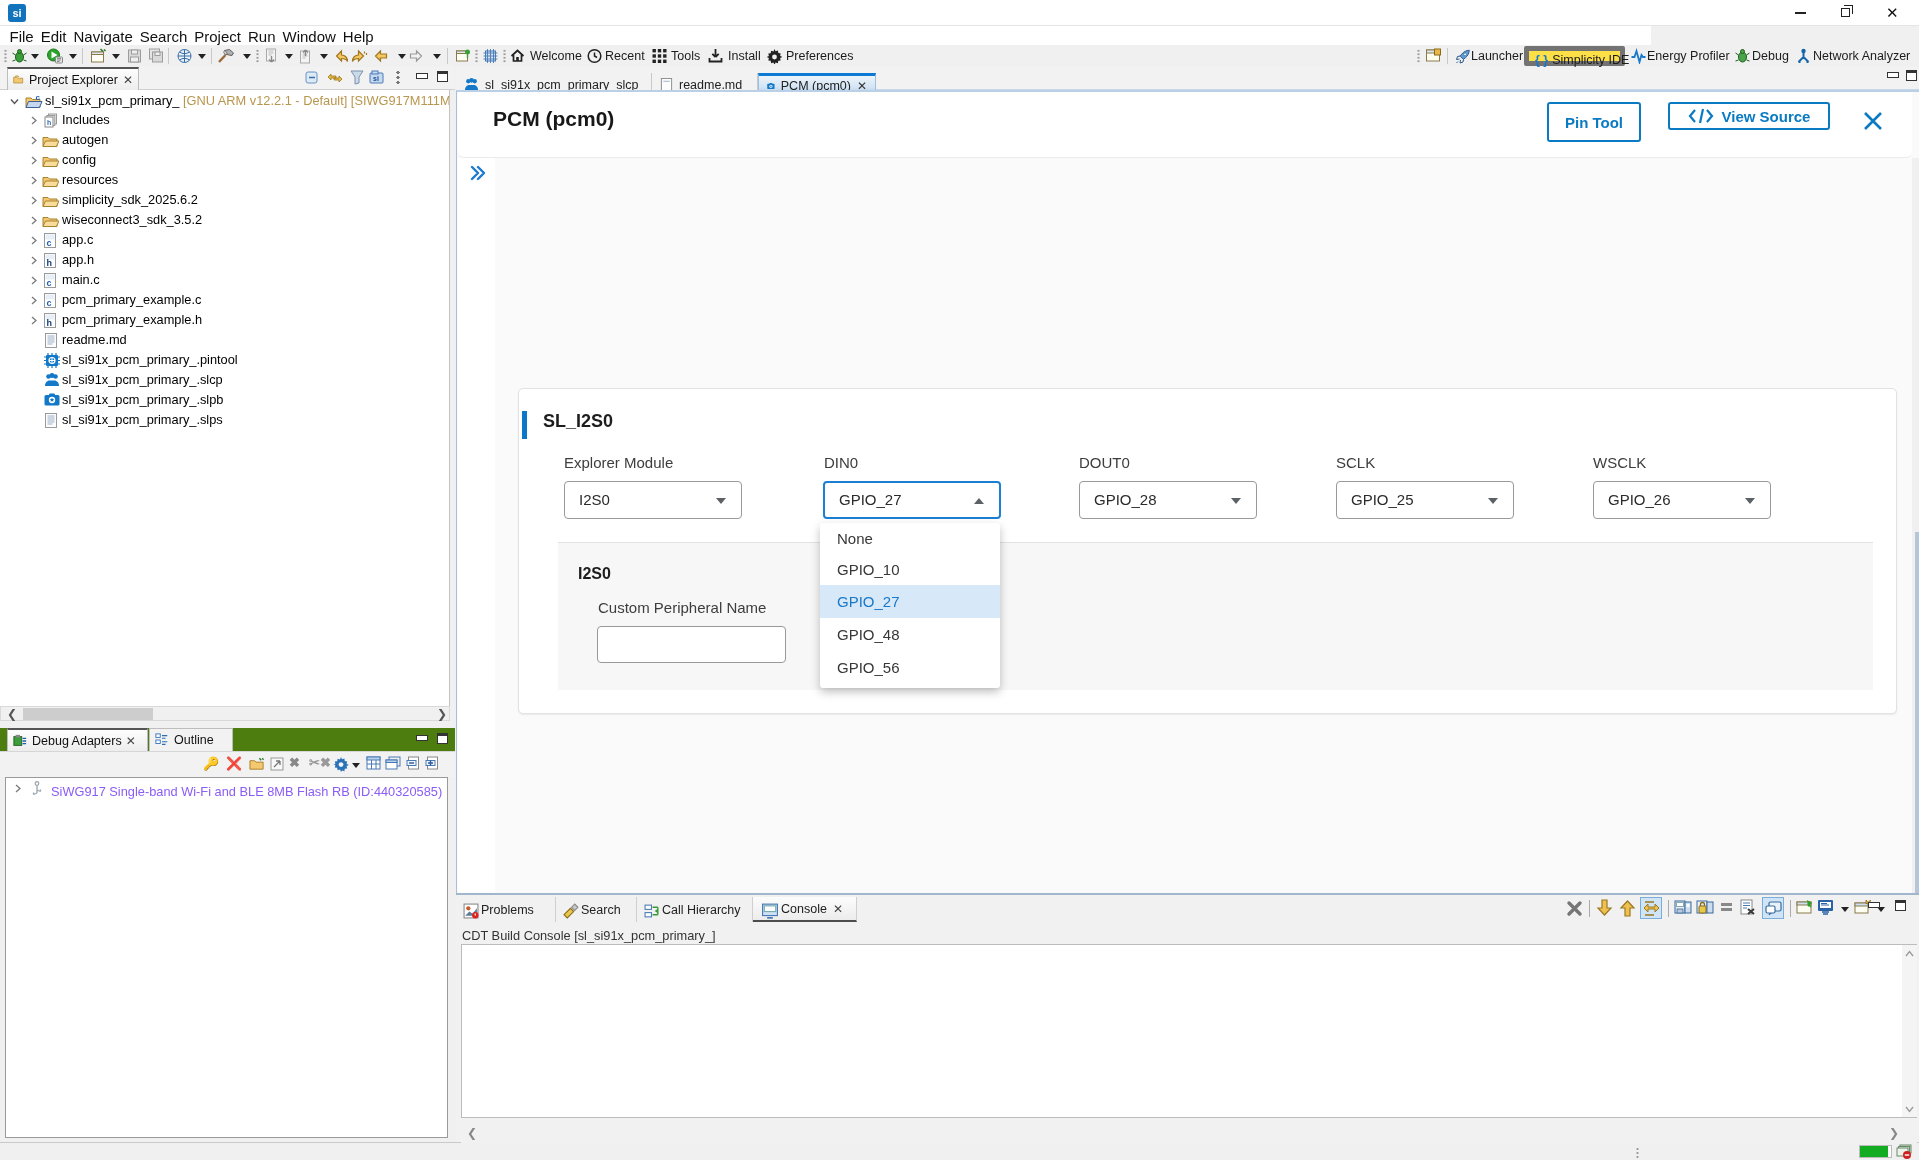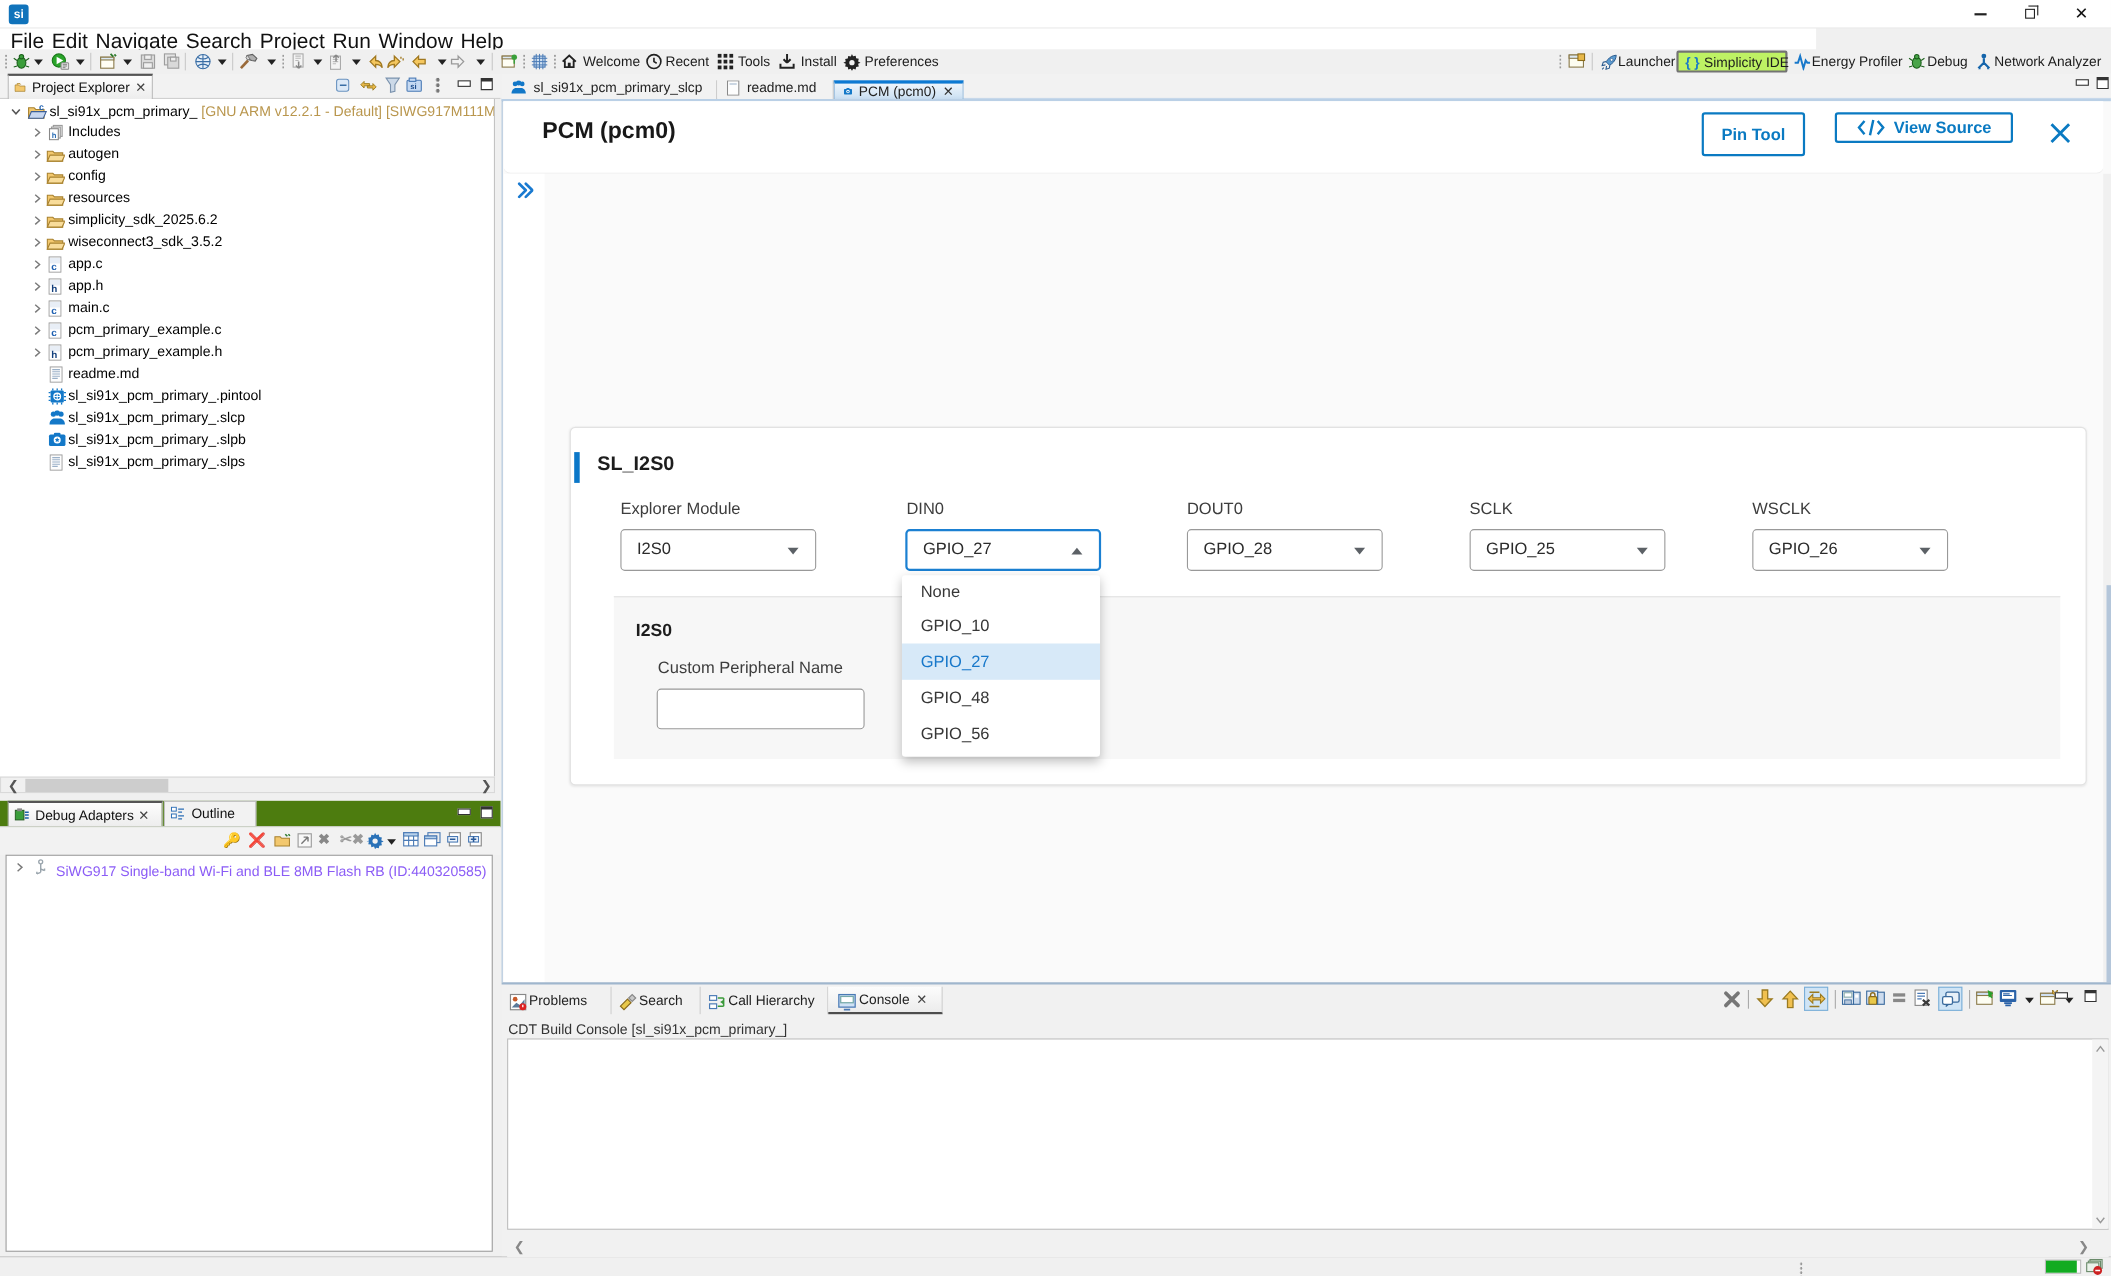--- a/index.html
+++ b/index.html
@@ -1,46 +1,46 @@
 <!DOCTYPE html>
 <html><head>
 <meta charset="utf-8">
 <style>
 *{margin:0;padding:0;box-sizing:border-box}
 html,body{width:1919px;height:1160px}
 body{position:relative;font-family:"Liberation Sans",sans-serif;background:#f0f0f0;overflow:hidden}
 .a{position:absolute}
 .titlebar{left:0;top:0;width:1919px;height:26px;background:#fff;border-bottom:1px solid #e5e5e5}
-.menubar{left:0;top:26px;width:1651px;height:19px;background:#fff;font-size:19px;color:#111}
+.menubar{left:0;top:26px;width:1651px;height:19px;background:#fff;font-size:15px;color:#111}
 .menubar span{display:inline-block;margin-right:0;padding:2px 3.5px}
 .toolbar{left:0;top:45px;width:1919px;height:22px;background:#f0f0f0}
 .tico{position:absolute;top:3px;width:17px;height:16px;font-size:13px;line-height:16px;text-align:center}
 .caret{position:absolute;top:9px;width:0;height:0;border-left:4.5px solid transparent;border-right:4.5px solid transparent;border-top:5px solid #222}
 .tsep{position:absolute;top:3px;width:1px;height:16px;background:#c9c9c9}
 .tdots{position:absolute;top:4px;width:3px;height:14px;background-image:radial-gradient(circle,#9a9a9a 1px,transparent 1.2px);background-size:3px 3.5px}
 .persp{position:absolute;top:2px;height:18px;font-size:12.5px;color:#1c1c1c;line-height:18px;white-space:nowrap}
-.pbtn-sel{background:#bef264;border:2px solid #737373;border-radius:2px}
+.pbtn-sel{background:#fde047;border:5px solid #737373;border-radius:2px}
 
 .pe-head{left:0;top:67px;width:455px;height:23px;background:#f2f2f2;border-bottom:1px solid #d0d0d0}
 .ptab{position:absolute;left:7px;top:0;height:23px;background:linear-gradient(#fdfdfd,#ededed);border:1px solid #bdbdbd;border-top:2px solid #555;border-bottom:none;display:flex;align-items:center;font-size:12.5px;color:#111;padding:0 5px;white-space:nowrap;overflow:hidden}
 .tree{left:0;top:90px;width:450px;height:616px;background:#fff;border-right:1px solid #c3c3c3;overflow:hidden}
 .trow{position:absolute;height:20px;font-size:12.8px;color:#000;white-space:nowrap;line-height:20px}
 .gold{color:#b9964d}
 .hsb{left:0;top:706px;width:450px;height:15px;background:#f0f0f0;border:1px solid #d9d9d9}
 .hsb-thumb{position:absolute;left:22px;top:1px;width:130px;height:12px;background:#cdcdcd}
 .sbarrow{position:absolute;top:0px;font-size:12px;color:#555;line-height:14px}
 
 .da-head{left:0;top:728px;width:455px;height:24px;background:#4d7c0f;border-bottom:1px solid #d6d6d6}
 .da-tools{left:0;top:752px;width:455px;height:25px;background:#f2f2f2}
 .da-body{left:5px;top:777px;width:443px;height:361px;background:#fff;border:1px solid #9a9a9a}
 
 .status{left:0;top:1142px;width:1919px;height:18px;background:#f0f0f0;border-top:1px solid #c9c9c9}
 
 .etabs{left:456px;top:67px;width:1463px;height:23px;background:#f2f2f2;border-bottom:1px solid #c7d8ea}
-.etab{position:absolute;top:6px;height:23px;display:flex;align-items:flex-start;font-size:12.5px;color:#222;padding:0 8px;background:#f2f2f2;border-right:1px solid #c9c9c9;white-space:nowrap;overflow:hidden}
+.etab{position:absolute;top:6px;height:23px;display:flex;align-items:center;font-size:12.5px;color:#222;padding:0 8px;background:#f2f2f2;border-right:1px solid #c9c9c9;white-space:nowrap;overflow:hidden}
 .etab.act{background:linear-gradient(#edf4fb 0%,#d3e5f5 55%,#abc8e4 100%);border-top:3px solid #0c79d3;border-left:1px solid #9cc0e0;border-right:1px solid #9cc0e0;color:#222}
 .ebody{left:456px;top:90px;width:1463px;height:803px;background:#fafafa;border-top:2px solid #bad0e6;border-left:1px solid #a9c0d8}
 .ehead{position:absolute;left:1px;top:0;width:1454px;height:66px;background:#fff;border-bottom:1px solid #ebebeb;border-radius:0 0 6px 6px}
 .obtn{position:absolute;border:2px solid #0a7ac2;border-radius:3px;color:#0a7ac2;font-size:15px;font-weight:bold;display:flex;align-items:center;justify-content:center;background:#fff}
 .card{position:absolute;left:61px;width:1379px;background:#fff;border:1px solid #e2e2e2;border-radius:5px;box-shadow:0 1px 2px rgba(0,0,0,0.07)}
 .bluebar{position:absolute;left:3px;width:5px;background:#0b77c8}
 .ctitle{position:absolute;font-size:18px;font-weight:bold;color:#1d1d1d;line-height:20px}
 .flbl{position:absolute;font-size:15px;color:#3d3d3d;white-space:nowrap}
 .sel{position:absolute;width:178px;height:38px;border:1px solid #999;border-radius:4px;background:#fff;font-size:15px;color:#2b2b2b;line-height:36px;padding-left:14px}
 .sel:after{content:"";position:absolute;right:15px;top:16px;border-left:5.5px solid transparent;border-right:5.5px solid transparent;border-top:6.5px solid #5c6166}

